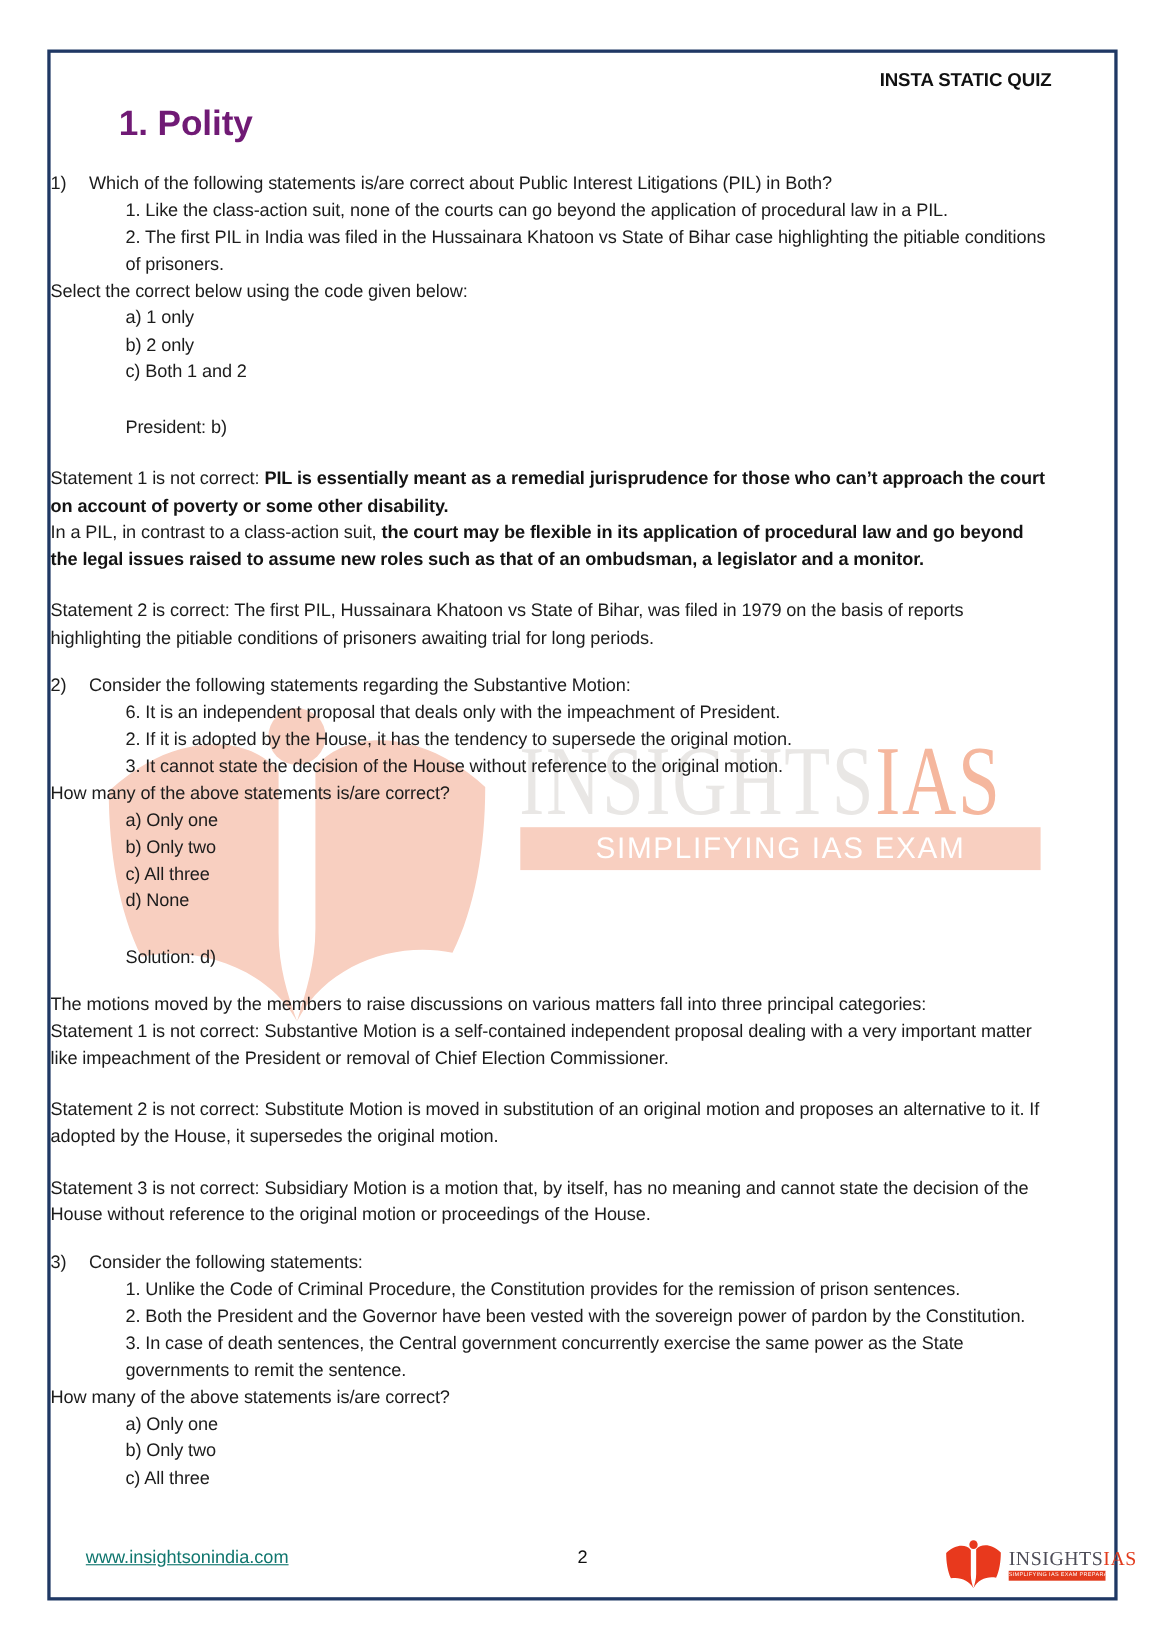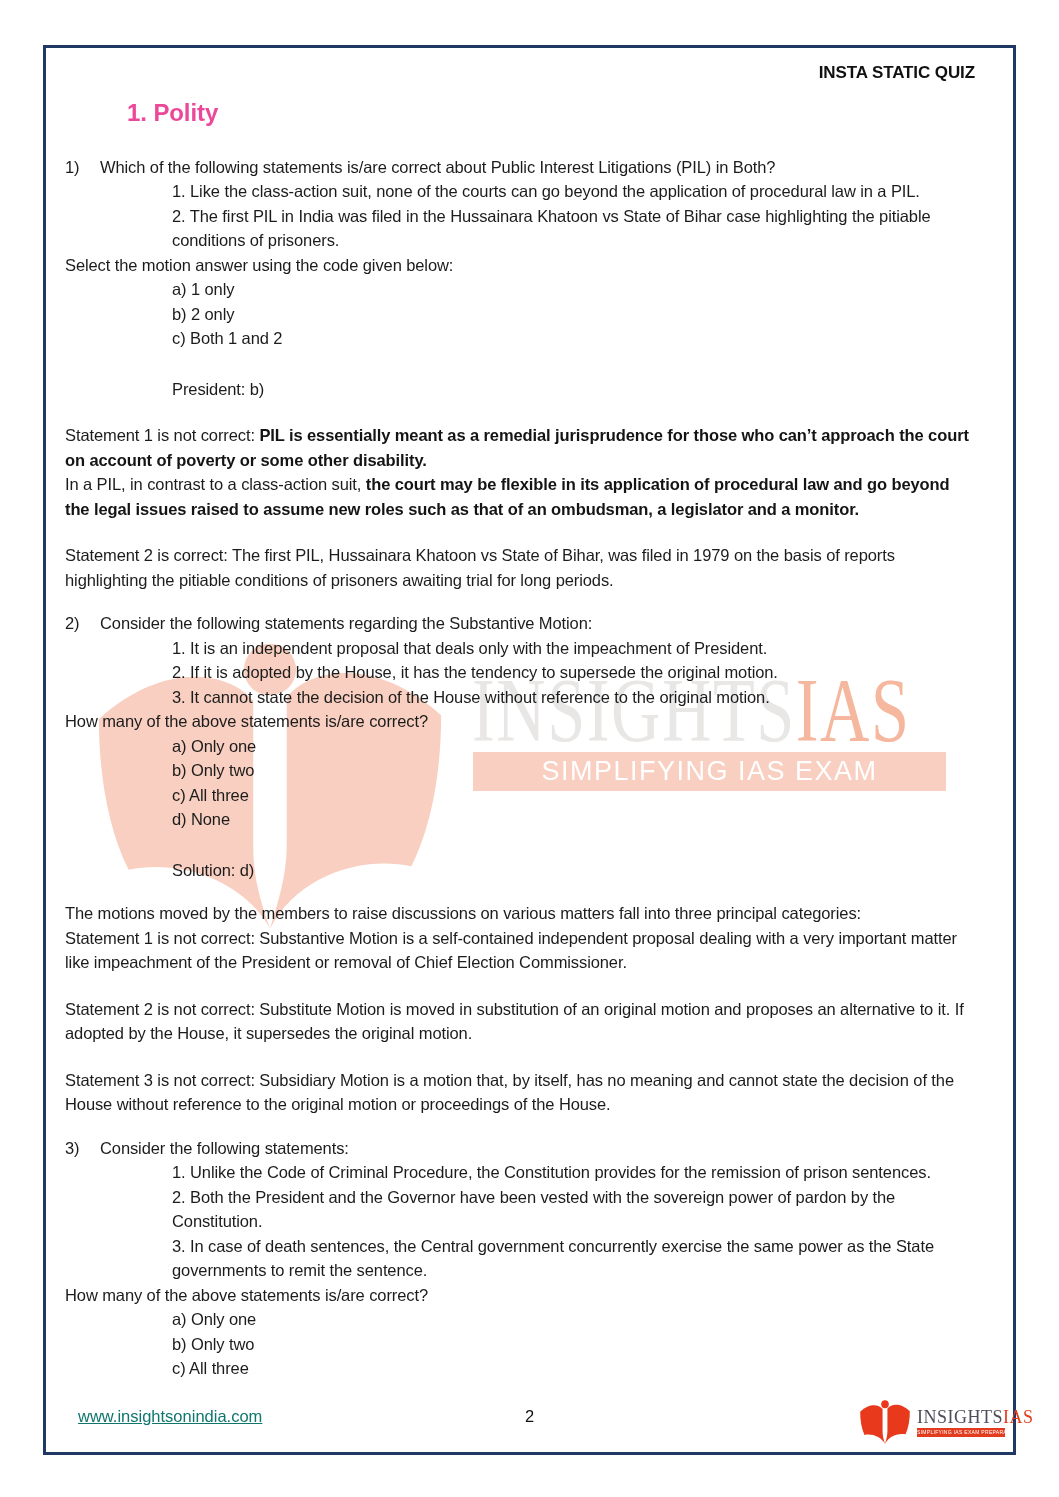--- a/index.html
+++ b/index.html
@@ -20,29 +20,29 @@
     color:#e9e7e5; letter-spacing:2px; transform:scaleX(0.76); transform-origin:left top;
   }
   .wm-text .wm-ias { color:#f5b79e; }
   .wm-banner {
     position:absolute; left:473px; top:752px; width:473px; height:39px;
     background:#f8cfc0; color:#ffffff; font-size:27px; line-height:39px;
     text-align:center; letter-spacing:1.5px;
   }
   
   .content {
-    position:absolute; left:36px; top:48px; width:910px; padding-left:29px;
+    position:absolute; left:46px; top:48px; width:910px; 
     z-index:1; font-size:16.5px; line-height:24.5px; letter-spacing:-0.1px;
   }
   .doc-header { margin-top:13px; text-align:right; font-weight:700; font-size:17px; color:#111; }
-  .section-title { margin:10px 0 0 62px; font-size:24px; line-height:33px; font-weight:700; color:#ec4899; }
+  .section-title { margin:10px 0 0 62px; font-size:32px; line-height:33px; font-weight:700; color:#701a75; }
   .q-lead { margin-top:26px; display:flex; }
   .q-lead.tight { margin-top:0; }
   .q-num { flex:0 0 35px; }
-  .stmt, .opt, .sol { margin-left:107px; }
+  .stmt, .opt, .sol { margin-left:68px; }
   .b { font-weight:700; color:#141414; }
   .gap-s { height:26px; }
   .gap-m { height:22px; }
   .gap-q { height:19px; }
   
   .footer-link {
     position:absolute; left:78px; top:1407px; z-index:3;
     font-size:16.5px; color:#0f766e; text-decoration:underline; cursor:pointer;
   }
   .footer-page { position:absolute; left:0; right:0; top:1407px; text-align:center; font-size:16.5px; z-index:3; color:#111; }
@@ -79,21 +79,21 @@
     <div class="doc-header">INSTA STATIC QUIZ</div>
     <div class="section-title">1. Polity</div>
 
     <div>
       <div class="q-lead">
         <span class="q-num">1)</span>
         <span>Which of the following statements is/are correct about Public Interest Litigations (PIL) in Both?</span>
       </div>
       <div class="stmt">1. Like the class-action suit, none of the courts can go beyond the application of procedural law in a PIL.</div>
       <div class="stmt">2. The first PIL in India was filed in the Hussainara Khatoon vs State of Bihar case highlighting the pitiable conditions of prisoners.</div>
-      <div class="lead-out">Select the motion answer using the code given below:</div>
+      <div class="lead-out">Select the correct below using the code given below:</div>
       <div class="opt">a) 1 only</div>
       <div class="opt">b) 2 only</div>
       <div class="opt">c) Both 1 and 2</div>
       <div class="gap-s"></div>
       <div class="sol">President: b)</div>
     </div>
 
     <div class="gap-m"></div>
 
     <div>
@@ -103,21 +103,21 @@
       <div class="expl"><span>Statement 2 is correct: The first PIL, Hussainara Khatoon vs State of Bihar, was filed in 1979 on the basis of reports highlighting the pitiable conditions of prisoners awaiting trial for long periods.</span></div>
     </div>
 
     <div class="gap-q"></div>
 
     <div>
       <div class="q-lead tight">
         <span class="q-num">2)</span>
         <span>Consider the following statements regarding the Substantive Motion:</span>
       </div>
-      <div class="stmt">1. It is an independent proposal that deals only with the impeachment of President.</div>
+      <div class="stmt">6. It is an independent proposal that deals only with the impeachment of President.</div>
       <div class="stmt">2. If it is adopted by the House, it has the tendency to supersede the original motion.</div>
       <div class="stmt">3. It cannot state the decision of the House without reference to the original motion.</div>
       <div class="lead-out">How many of the above statements is/are correct?</div>
       <div class="opt">a) Only one</div>
       <div class="opt">b) Only two</div>
       <div class="opt">c) All three</div>
       <div class="opt">d) None</div>
       <div class="gap-s"></div>
       <div class="sol">Solution: d)</div>
     </div>

